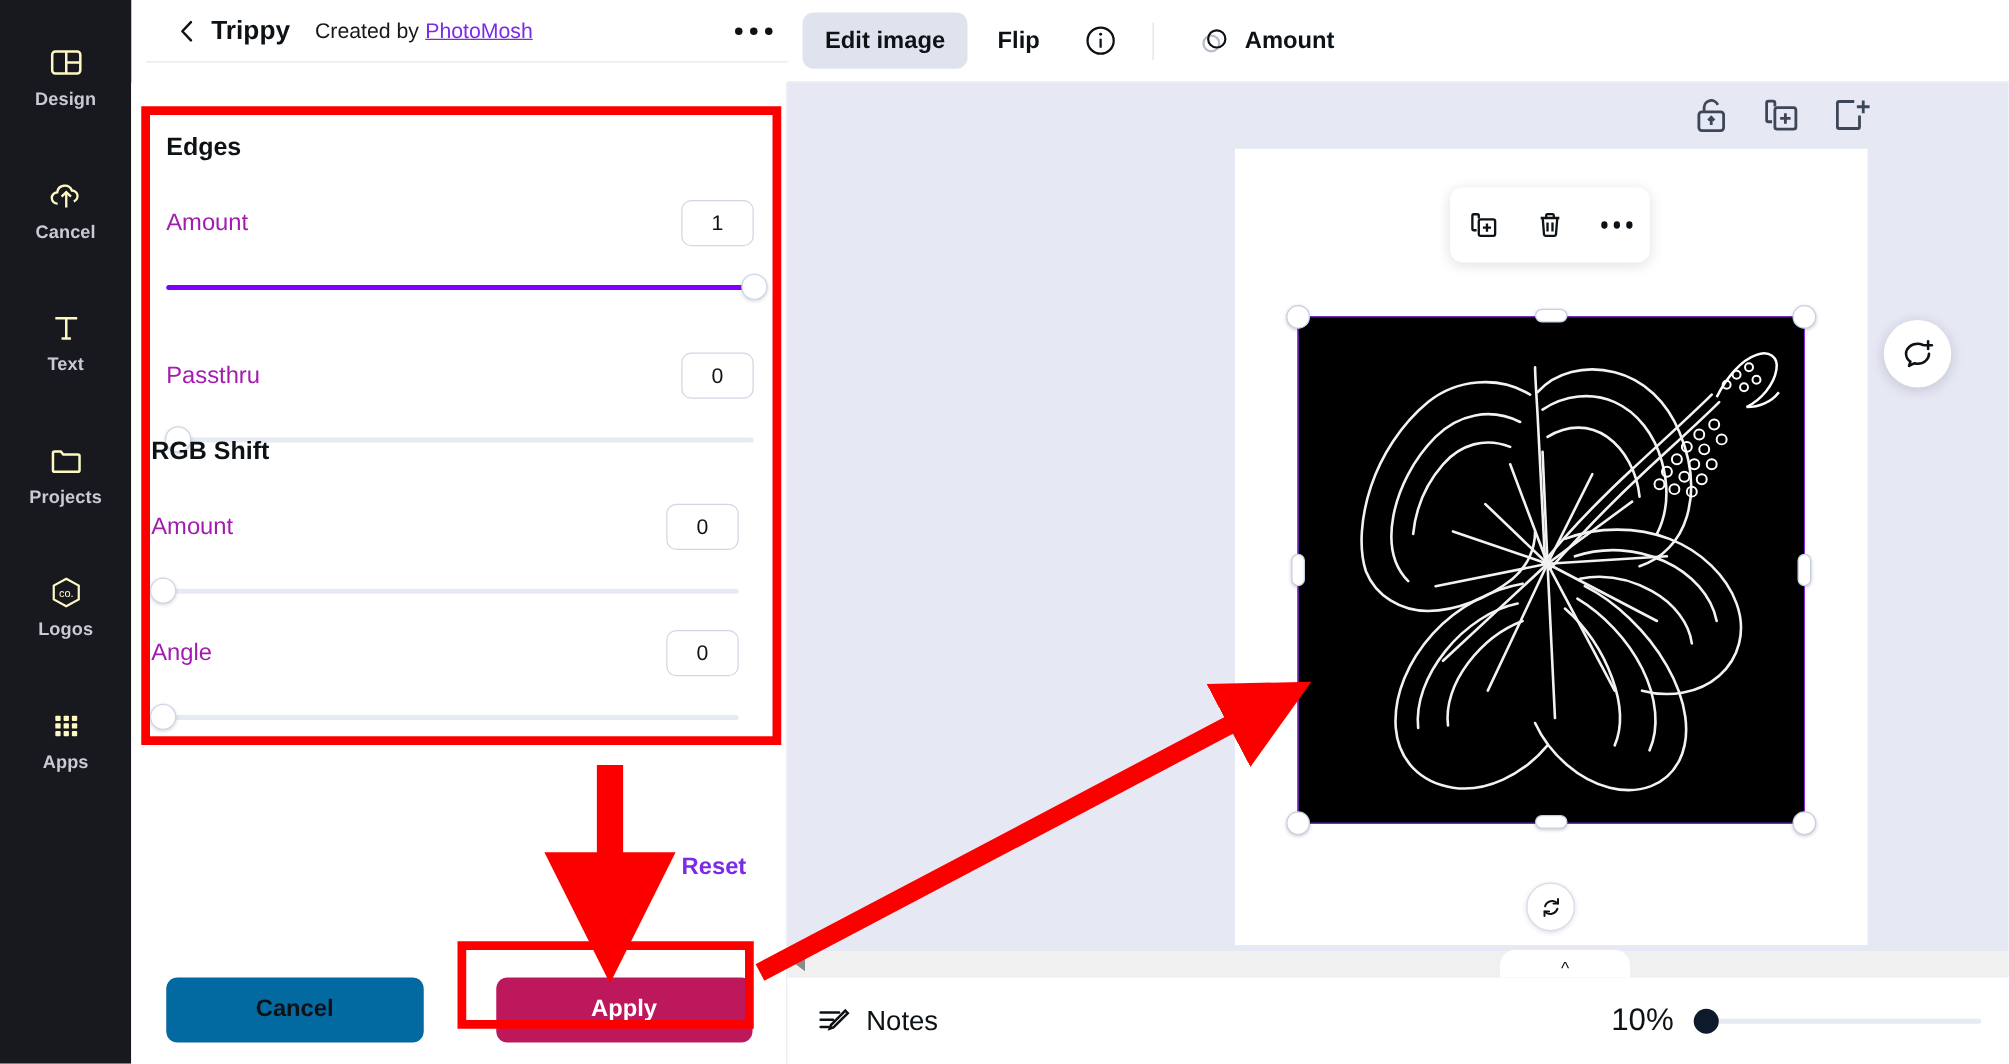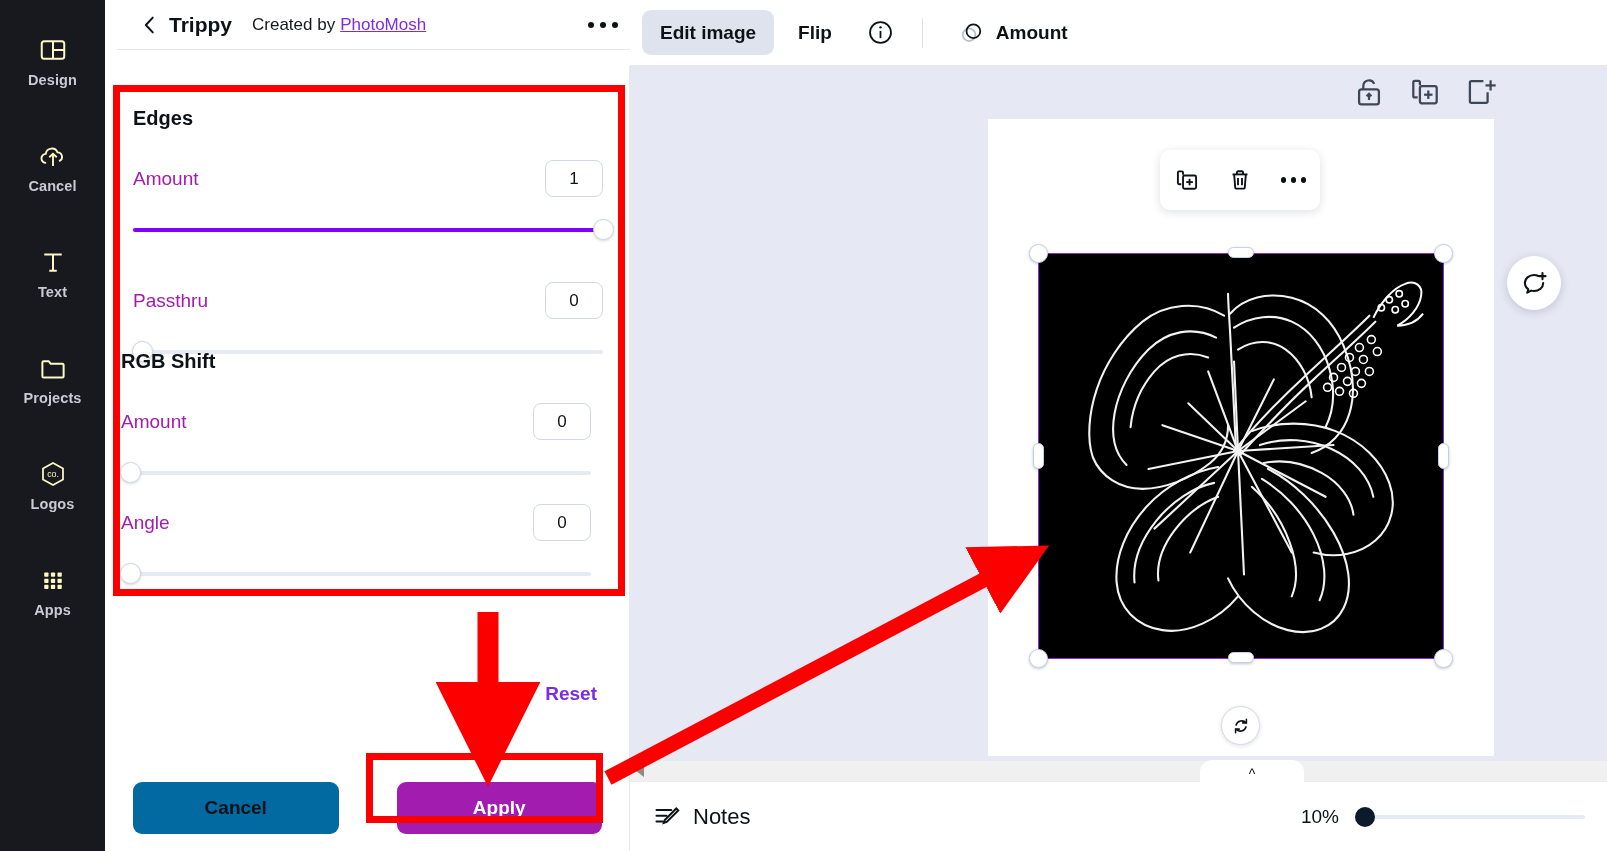--- a/index.html
+++ b/index.html
@@ -83,21 +83,21 @@
   .footer-btns {
     position: absolute; left: 0; bottom: 0; width: 525px; height: 86px;
     display: flex; align-items: center; gap: 14px; padding: 0 28px;
   }
   .btn {
     height: 52px; border-radius: 9px; border: none; cursor: pointer;
     font-size: 19px; font-weight: 700; font-family: "Liberation Sans", sans-serif;
     display: flex; align-items: center; justify-content: center;
   }
   .btn-cancel { flex: 1; background: #0369a1; color: #0d1216; }
-  .btn-apply { flex: 1; background: #a21caf; color: #ffffff; margin-left: 44px; }
+  .btn-apply { flex: 1; background: #be185d; color: #ffffff; margin-left: 44px; }
 
   
   .toolbar {
     position: absolute; left: 630px; top: 0; width: 977px; height: 66px;
     background: #fff; border-bottom: 1px solid #e6e8ef;
     display: flex; align-items: center; padding-left: 12px; gap: 6px;
   }
   .tb-btn {
     height: 45px; padding: 0 18px; border-radius: 9px;
     display: flex; align-items: center; gap: 9px;
@@ -177,21 +177,21 @@
   .bottombar {
     position: absolute; left: 630px; top: 781px; width: 977px; height: 70px;
     background: #fff; border-top: 1px solid #e9ebf2;
     display: flex; align-items: center; padding: 0 22px;
   }
   .notes { display: flex; align-items: center; gap: 11px; cursor: pointer; }
   .notes-ico { width: 30px; height: 30px; color: #0d1216; }
   .notes-ico svg { display:block; }
   .notes-label { font-size: 22px; color: #0d1216; }
   .zoomwrap { margin-left: auto; display: flex; align-items: center; gap: 16px; }
-  .zoom-pct { font-size: 19px; color: #0d1216; }
+  .zoom-pct { font-size: 25px; color: #0d1216; }
   .zoom-slider { position: relative; width: 230px; height: 20px; }
   .zoom-slider .ztrack {
     position: absolute; left: 0; right: 0; top: 8px; height: 4px;
     background: #e6eaf2; border-radius: 2px;
   }
   .zoom-slider .zknob {
     position: absolute; left: 0; top: 0; width: 20px; height: 20px;
     border-radius: 50%; background: #0d1a2b; cursor: pointer;
   }
 

